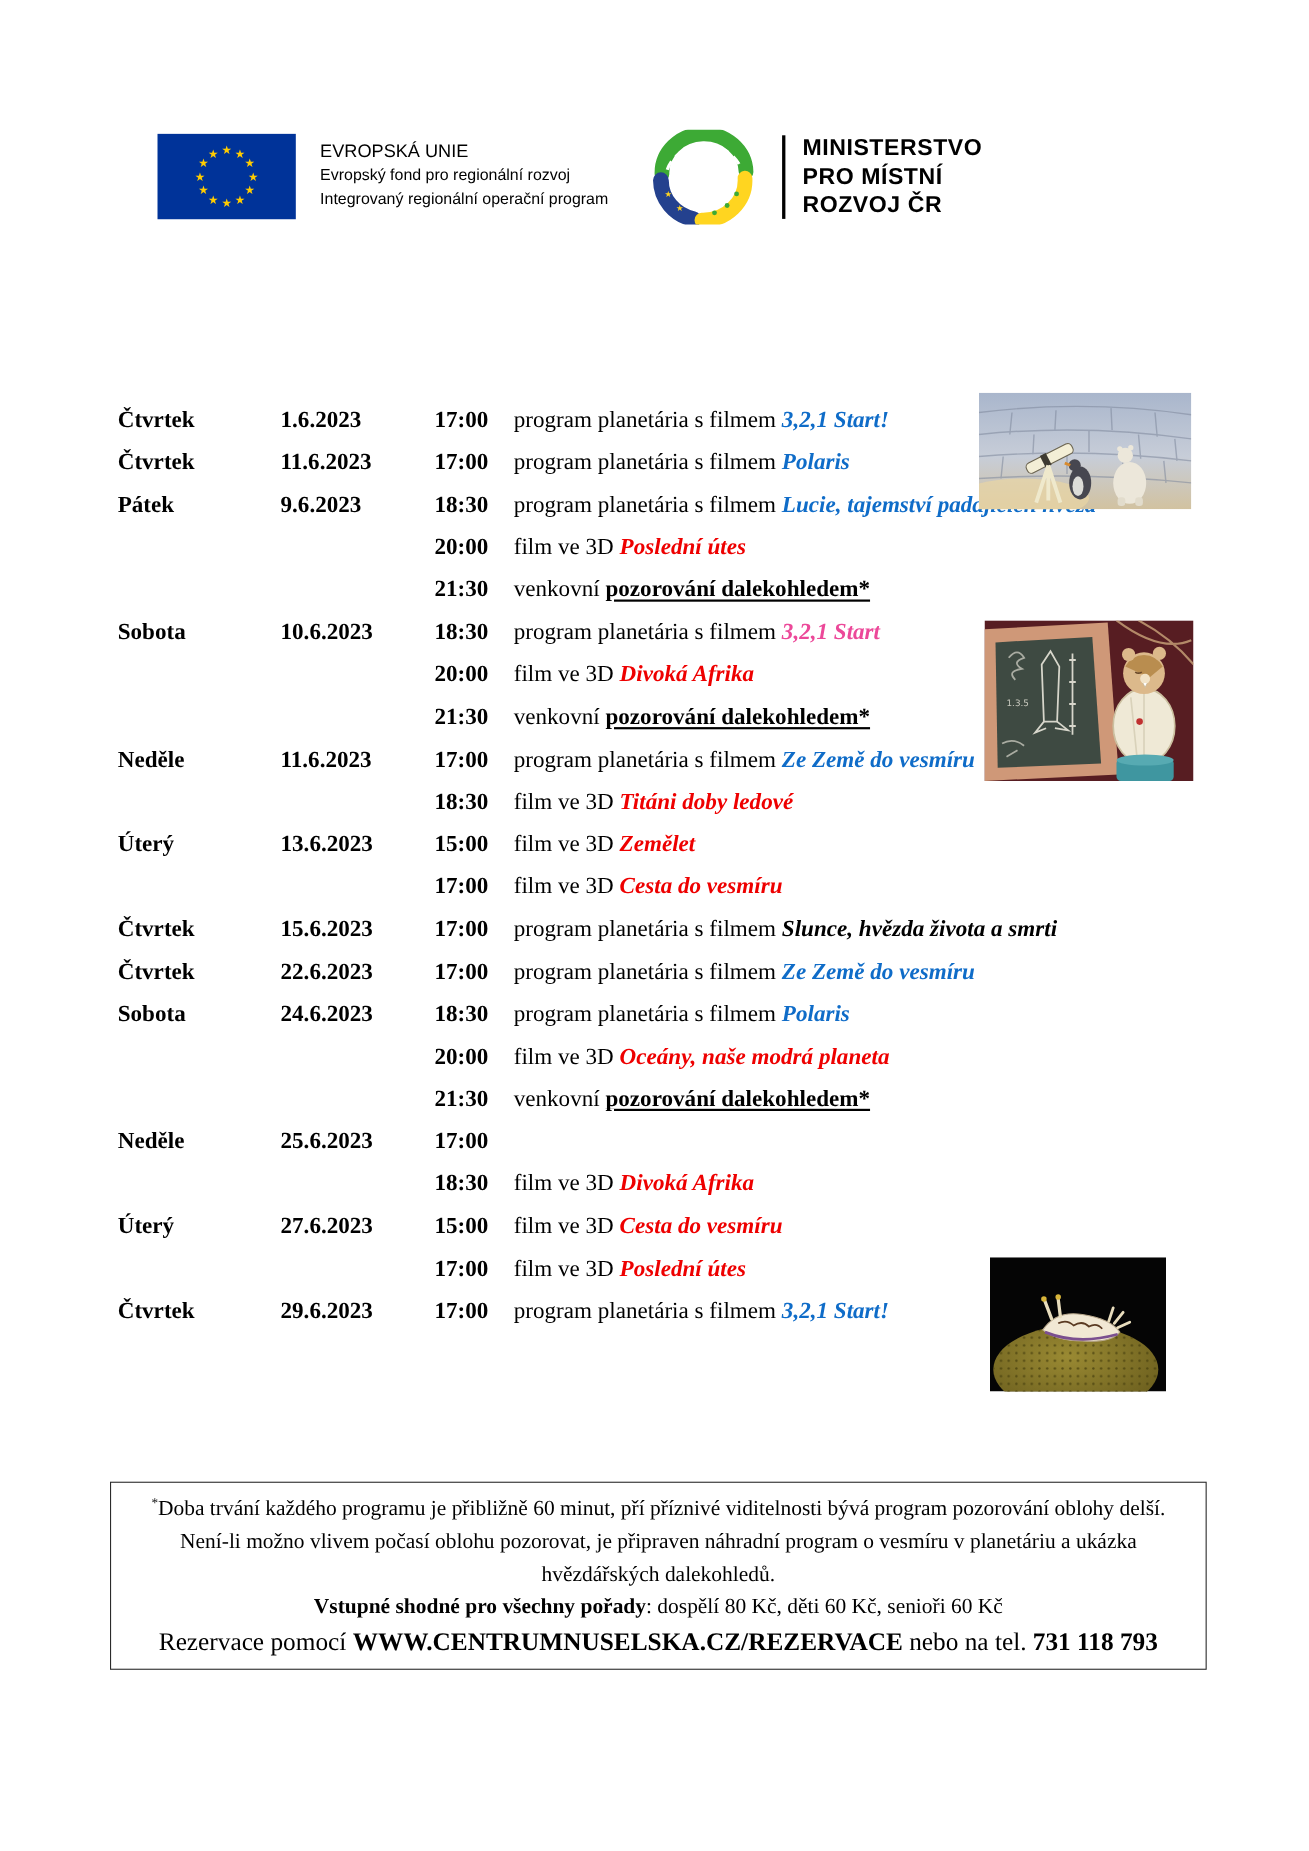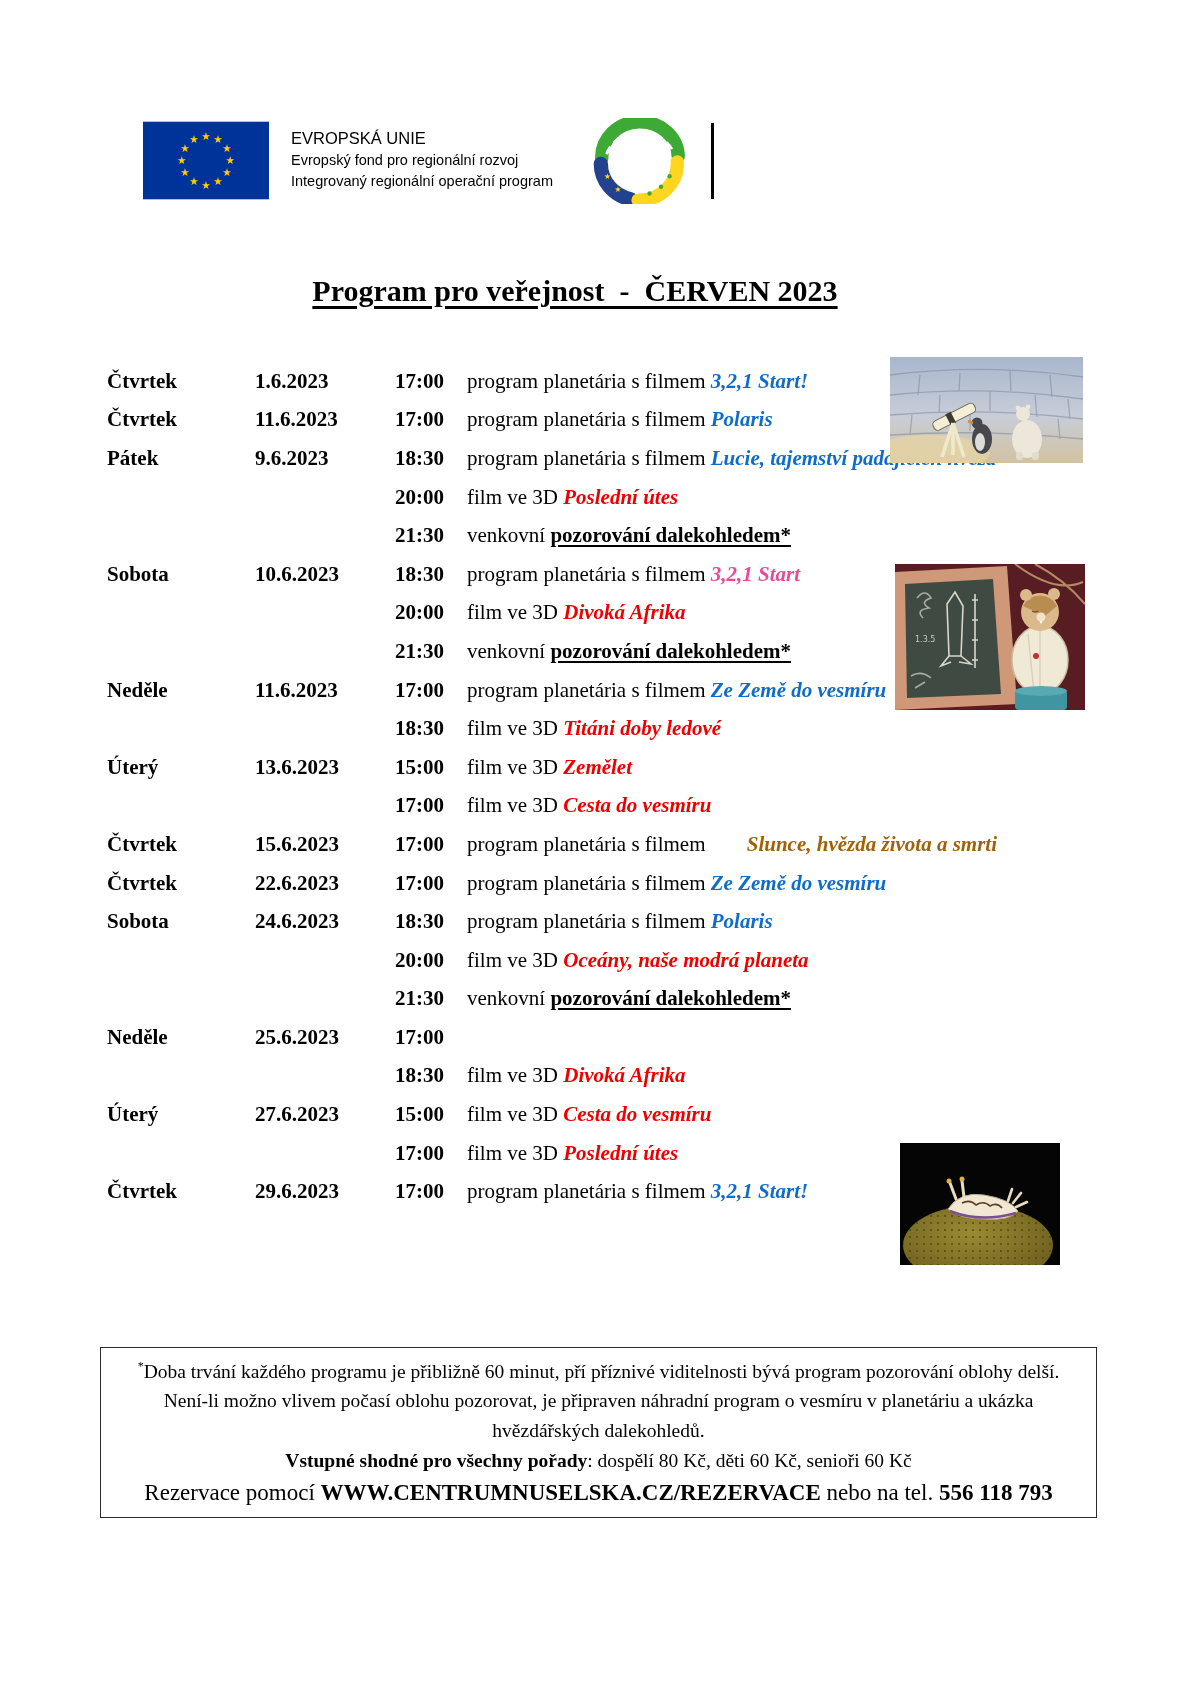--- a/index.html
+++ b/index.html
@@ -88,23 +88,27 @@
       <path d="M48,86 A40,38 0 0 0 89,46" stroke="#ffd520" stroke-width="14" fill="none" stroke-linecap="round"></path>
       <g fill="#ffd520" font-size="8" text-anchor="middle" font-family="DejaVu Sans, sans-serif">
         <text x="16" y="64">★</text>
           <text x="27" y="77">★</text>
       </g>
       <circle cx="60" cy="79" r="2.3" fill="#3daa35"></circle>
       <circle cx="72" cy="72" r="2.3" fill="#3daa35"></circle>
       <circle cx="81" cy="61" r="2.3" fill="#3daa35"></circle>
     </svg>
     <div class="min-divider"></div>
+    <div class="min-text">
+      <div>MINISTERSTVO</div>
+      <div>PRO MÍSTNÍ</div>
+      <div>ROZVOJ ČR</div>
+    </div>
   </div>
 
-  <h1 class="center-band doc-title">Program pro veřejnost  -  ČERVEN 2023</h1>
 
   <div class="schedule">
     <div class="row">
       <span class="c-day">Čtvrtek</span>
       <span class="c-date">1.6.2023</span>
       <span class="c-time">17:00</span>
       <span class="c-rest">
         <span class="desc">program planetária s filmem </span><span class="film planetarium" style="color: rgb(15, 108, 200);">3,2,1 Start!</span>
       </span>
     </div>
@@ -206,21 +210,21 @@
       <span class="c-rest">
         <span class="desc">film ve 3D </span><span class="film film3d" style="color: rgb(238, 0, 0);">Cesta do vesmíru</span>
       </span>
     </div>
 
     <div class="row">
       <span class="c-day">Čtvrtek</span>
       <span class="c-date">15.6.2023</span>
       <span class="c-time">17:00</span>
       <span class="c-rest">
-        <span class="desc">program planetária s filmem </span><span class="film planetarium" style="color: #a16207; margin-left: 36px;">Slunce, hvězda života a smrti</span>
+        <span class="desc">program planetária s filmem </span><span class="film planetarium" style="color: #000000;">Slunce, hvězda života a smrti</span>
       </span>
     </div>
 
     <div class="row">
       <span class="c-day">Čtvrtek</span>
       <span class="c-date">22.6.2023</span>
       <span class="c-time">17:00</span>
       <span class="c-rest">
         <span class="desc">program planetária s filmem </span><span class="film planetarium" style="color: rgb(15, 108, 200);">Ze Země do vesmíru</span>
       </span>
@@ -388,16 +392,16 @@
       <circle cx="62" cy="36" r="2.5" fill="#d8b53a"></circle>
       <path d="M108,58 l4,-12 M113,60 l8,-10 M116,64 l11,-5" stroke="#e8ddbd" stroke-width="2.6" stroke-linecap="round"></path>
     </g>
   </svg>
 
   <div class="footer-box">
     <div class="note"><sup>*</sup><span>Doba trvání každého programu je přibližně 60 minut, pří příznivé viditelnosti bývá program pozorování oblohy delší.</span></div>
     <div class="note">Není-li možno vlivem počasí oblohu pozorovat, je připraven náhradní program o vesmíru v planetáriu a ukázka</div>
     <div class="note">hvězdářských dalekohledů.</div>
     <div class="note"><b>Vstupné shodné pro všechny pořady</b><span>: dospělí 80 Kč, děti 60 Kč, senioři 60 Kč</span></div>
-    <div class="reservation"><span>Rezervace pomocí </span><b>WWW.CENTRUMNUSELSKA.CZ/REZERVACE</b><span> nebo na tel. </span><b>556 118 793</b></div>
+    <div class="reservation"><span>Rezervace pomocí </span><b>WWW.CENTRUMNUSELSKA.CZ/REZERVACE</b><span> nebo na tel. </span><b>731 118 793</b></div>
   </div>
 
 </div>
 
 </body></html>

